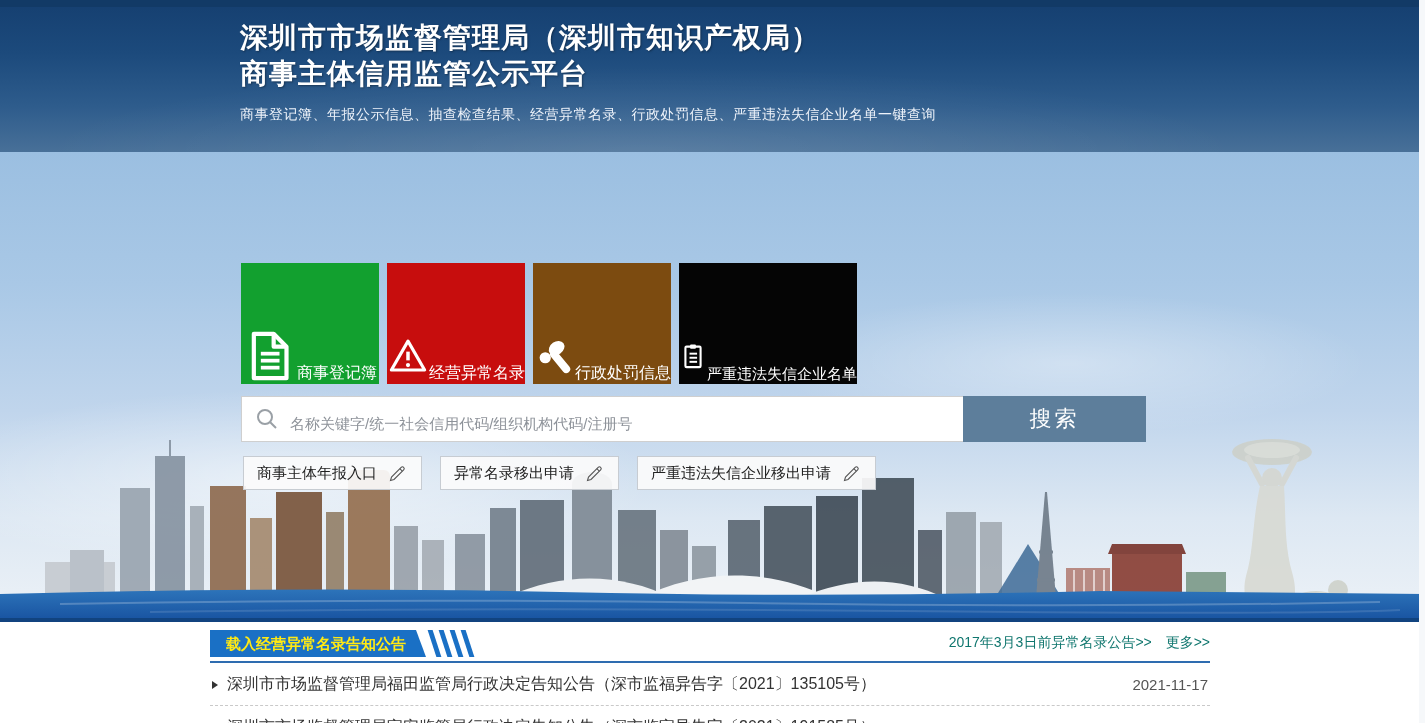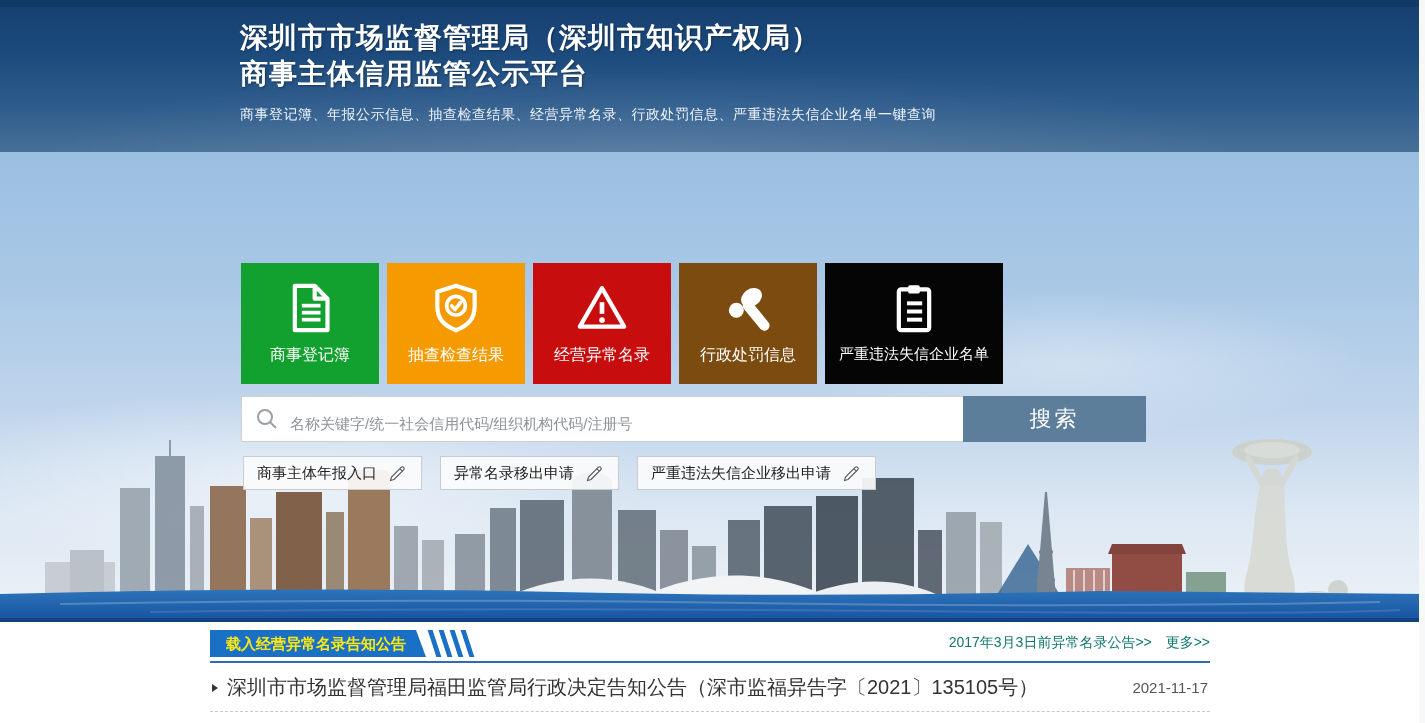--- a/index.html
+++ b/index.html
@@ -19,21 +19,21 @@
   
   .hero { position:absolute; top:152px; left:0; width:100%; height:470px; z-index:1;
     background:linear-gradient(180deg,#9bbfe1 0%, #a9c8e6 28%, #c0d5ec 55%, #dde8f3 78%, #edf2f7 100%); }
   .cloud-glow { position:absolute; inset:0;
     background:radial-gradient(ellipse 40% 30% at 20% 70%, rgba(255,255,255,0.5), transparent 65%),
                radial-gradient(ellipse 35% 25% at 75% 45%, rgba(255,255,255,0.35), transparent 60%); }
   .skyline { position:absolute; left:0; bottom:0; width:1425px; height:200px; }
 
   
   .tiles-row { position:absolute; top:263px; left:241px; display:flex; gap:8px; z-index:5; }
-  .tile { width:138px; height:121px; cursor:pointer; display:flex; flex-direction:column; align-items:center; }
+  .tile { width:138px; height:121px; cursor:pointer; display:flex; flex-direction:row; align-items:flex-end; }
   .tile-last { width:178px; }
   .tile svg { margin-top:17px; display:block; }
   .tile-label { margin-top:9px; color:#fff; font-size:16px; white-space:nowrap; }
   .tile-green  { background:#12a02f; }
   .tile-blue   { background:#4187c0; }
   .tile-orange { background:#f59a01; }
   .tile-red    { background:#c70d0d; }
   .tile-brown  { background:#7c4b10; }
   .tile-black  { background:#050505; }
   .tile-last .tile-label { font-size:15px; }
@@ -59,21 +59,21 @@
   .badge-wrap { display:flex; align-items:stretch; height:27px; }
   .badge { background:#1a70c5; color:#ffe913; font-weight:bold; font-size:15px; line-height:27px;
     padding:0 20px 16px 16px; clip-path:polygon(0 0, calc(100% - 10px) 0, 100% 100%, 0 100%); }
   .stripe { width:5px; background:#1a70c5; transform:skewX(18deg); margin-left:6px; }
   .ann-links { font-size:14px; color:#0f766e; padding-bottom:2px; }
   .ann-links span { cursor:pointer; }
   .ann-links .more { margin-left:10px; }
   .ann-item { display:flex; justify-content:space-between; align-items:center; padding:11px 2px 10px 2px;
     border-bottom:1px dashed #c9c9c9; }
   .ann-item:last-child { border-bottom:none; }
-  .ann-title { font-size:20px; color:#333; display:flex; align-items:center; cursor:pointer; }
+  .ann-title { font-size:16px; color:#333; display:flex; align-items:center; cursor:pointer; }
   .tri { width:0; height:0; border-left:6px solid #333; border-top:4px solid transparent; border-bottom:4px solid transparent; margin-right:9px; flex:none; }
   .ann-date { font-size:15px; color:#555; flex:none; }
 
   
   .scrollbar { position:absolute; right:0; top:0; width:6px; height:100%; background:#f6f8fa; z-index:9; }
 </style>
 </head>
 <body>
 
 <div class="page">
@@ -164,28 +164,20 @@
     <div class="tile tile-green">
       <svg width="56" height="56" viewBox="0 0 24 24">
         <path d="M5.5 2.5 H14 L19.5 8 V21.5 H5.5 Z" fill="none" stroke="#fff" stroke-width="1.8" stroke-linejoin="round"></path>
         <path d="M14 2.5 V8 H19.5" fill="none" stroke="#fff" stroke-width="1.8" stroke-linejoin="round"></path>
         <line x1="8.5" y1="11" x2="16.5" y2="11" stroke="#fff" stroke-width="1.6"></line>
         <line x1="8.5" y1="14" x2="16.5" y2="14" stroke="#fff" stroke-width="1.6"></line>
         <line x1="8.5" y1="17" x2="16.5" y2="17" stroke="#fff" stroke-width="1.6"></line>
       </svg>
       <div class="tile-label">商事登记簿</div>
     </div>
-    <div class="tile tile-orange">
-      <svg width="56" height="56" viewBox="0 0 24 24">
-        <path d="M12 2.5 L20 5 V11.5 C20 16.5 16.8 19.8 12 21.5 C7.2 19.8 4 16.5 4 11.5 V5 Z" fill="none" stroke="#fff" stroke-width="1.8" stroke-linejoin="round"></path>
-        <circle cx="12" cy="11" r="4" fill="none" stroke="#fff" stroke-width="1.6"></circle>
-        <path d="M10.2 11.1 L11.6 12.6 L14 9.6" fill="none" stroke="#fff" stroke-width="1.6" stroke-linecap="round" stroke-linejoin="round"></path>
-      </svg>
-      <div class="tile-label">抽查检查结果</div>
-    </div>
     <div class="tile tile-red">
       <svg width="56" height="56" viewBox="0 0 24 24">
         <path d="M12 3.5 L21.5 20 H2.5 Z" fill="none" stroke="#fff" stroke-width="1.8" stroke-linejoin="round"></path>
         <line x1="12" y1="9.5" x2="12" y2="14.5" stroke="#fff" stroke-width="2"></line>
         <circle cx="12" cy="17.2" r="1.2" fill="#fff"></circle>
       </svg>
       <div class="tile-label">经营异常名录</div>
     </div>
     <div class="tile tile-brown">
       <svg width="56" height="56" viewBox="0 0 24 24">

